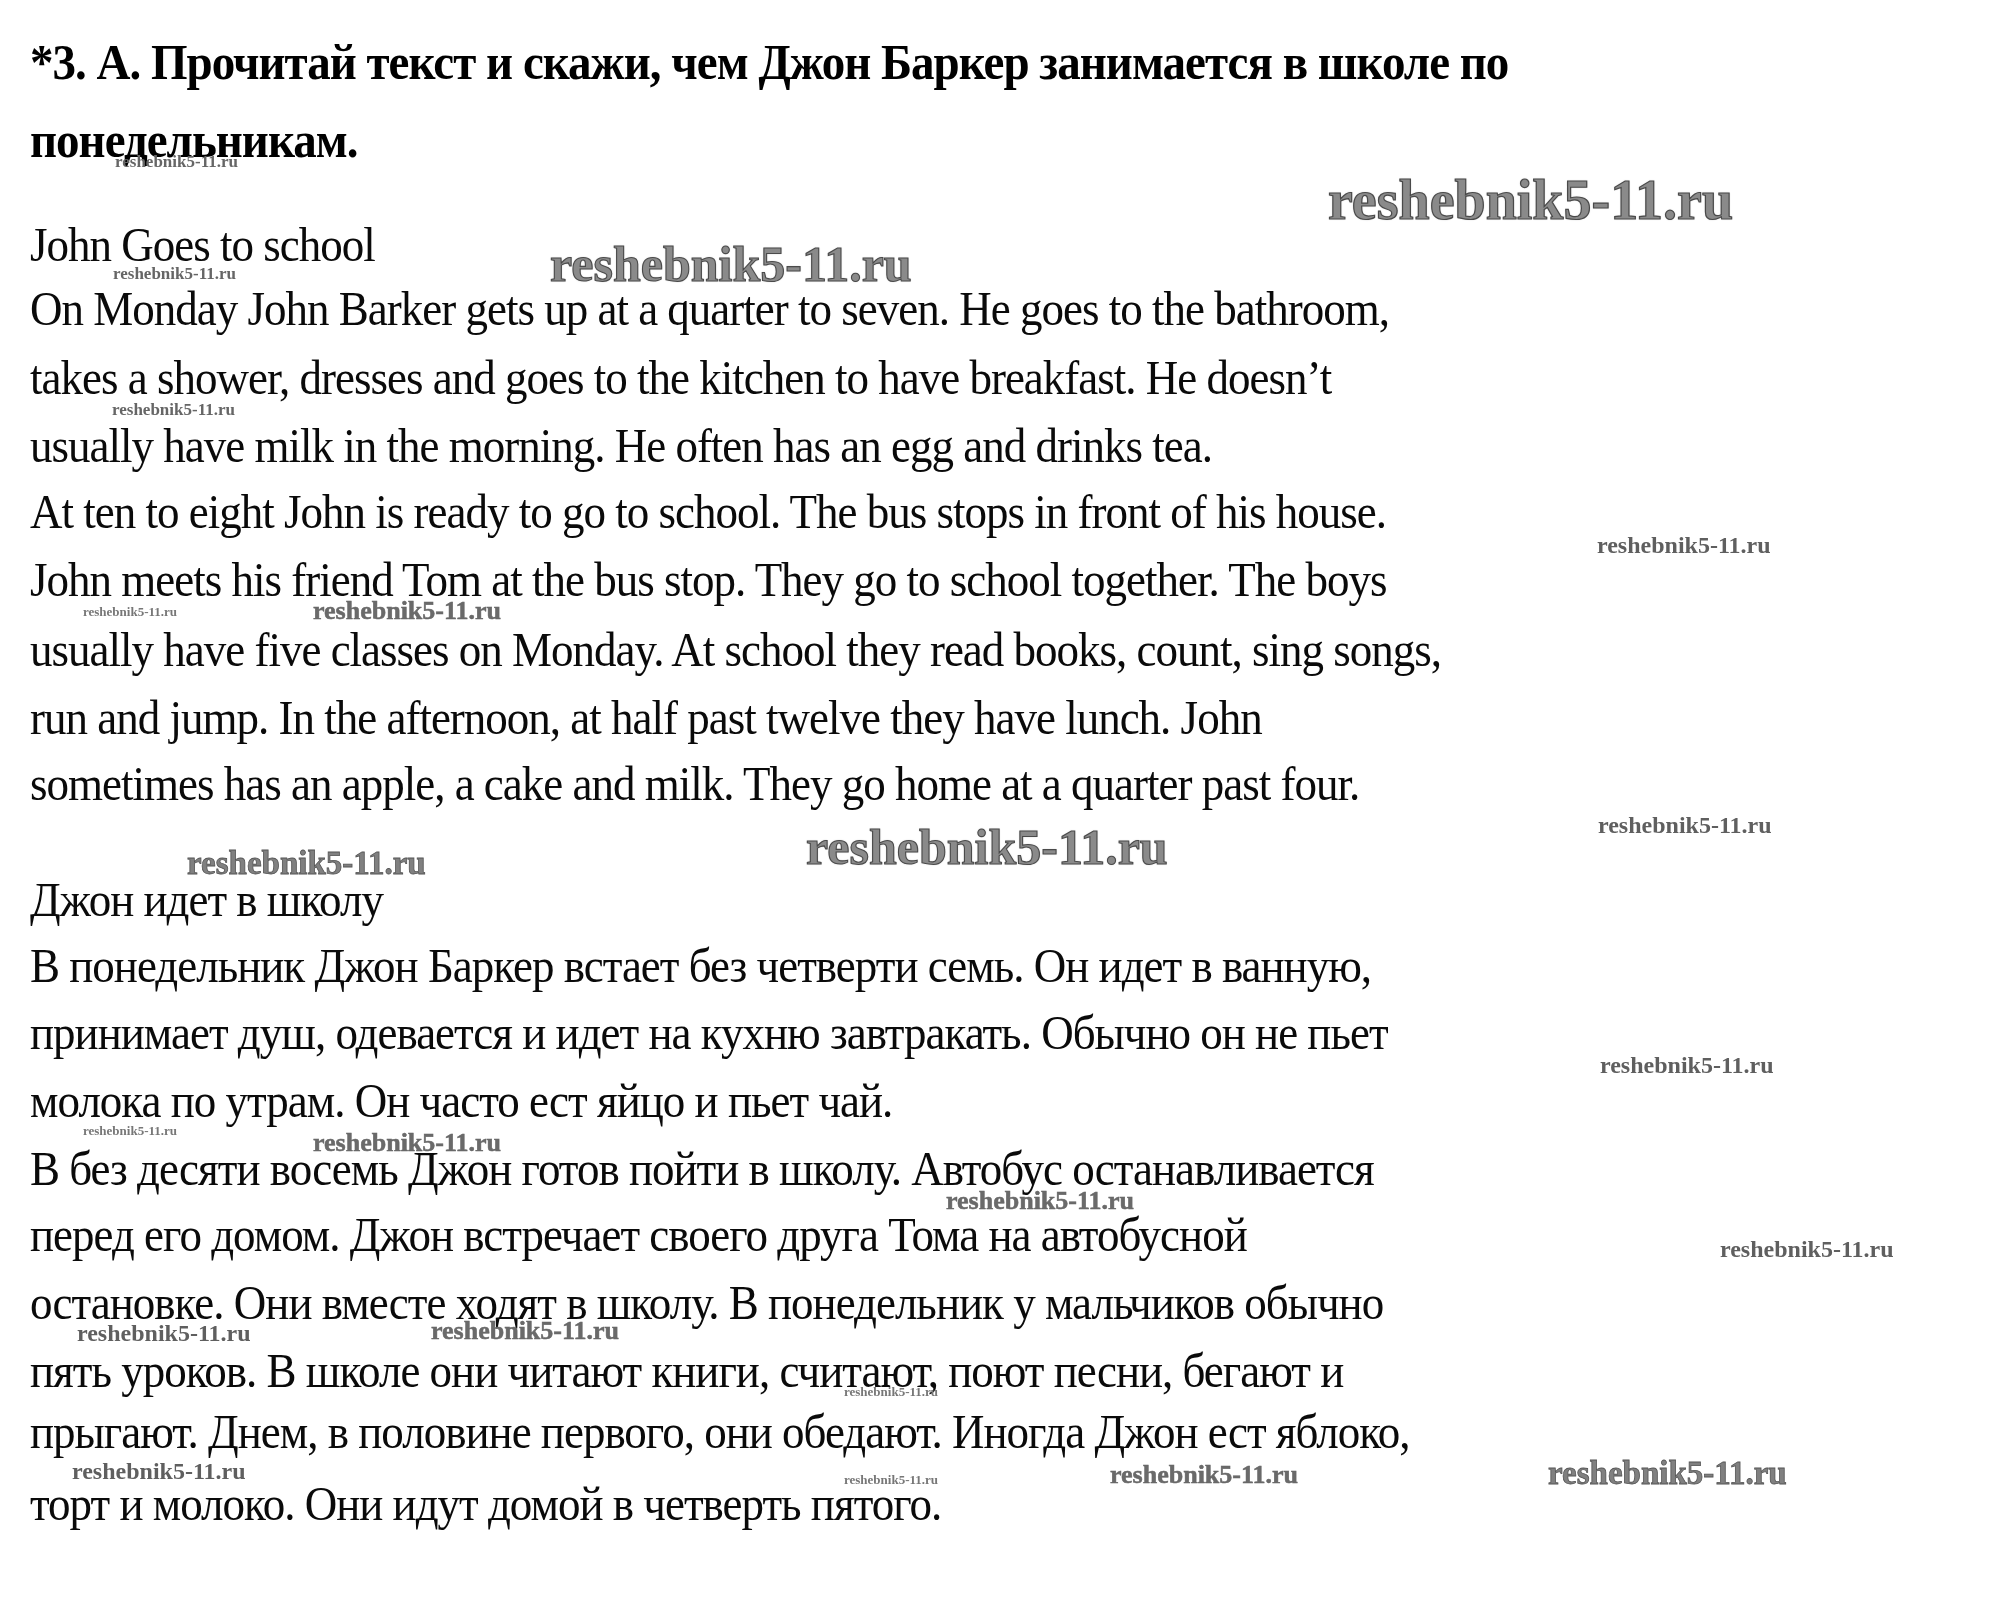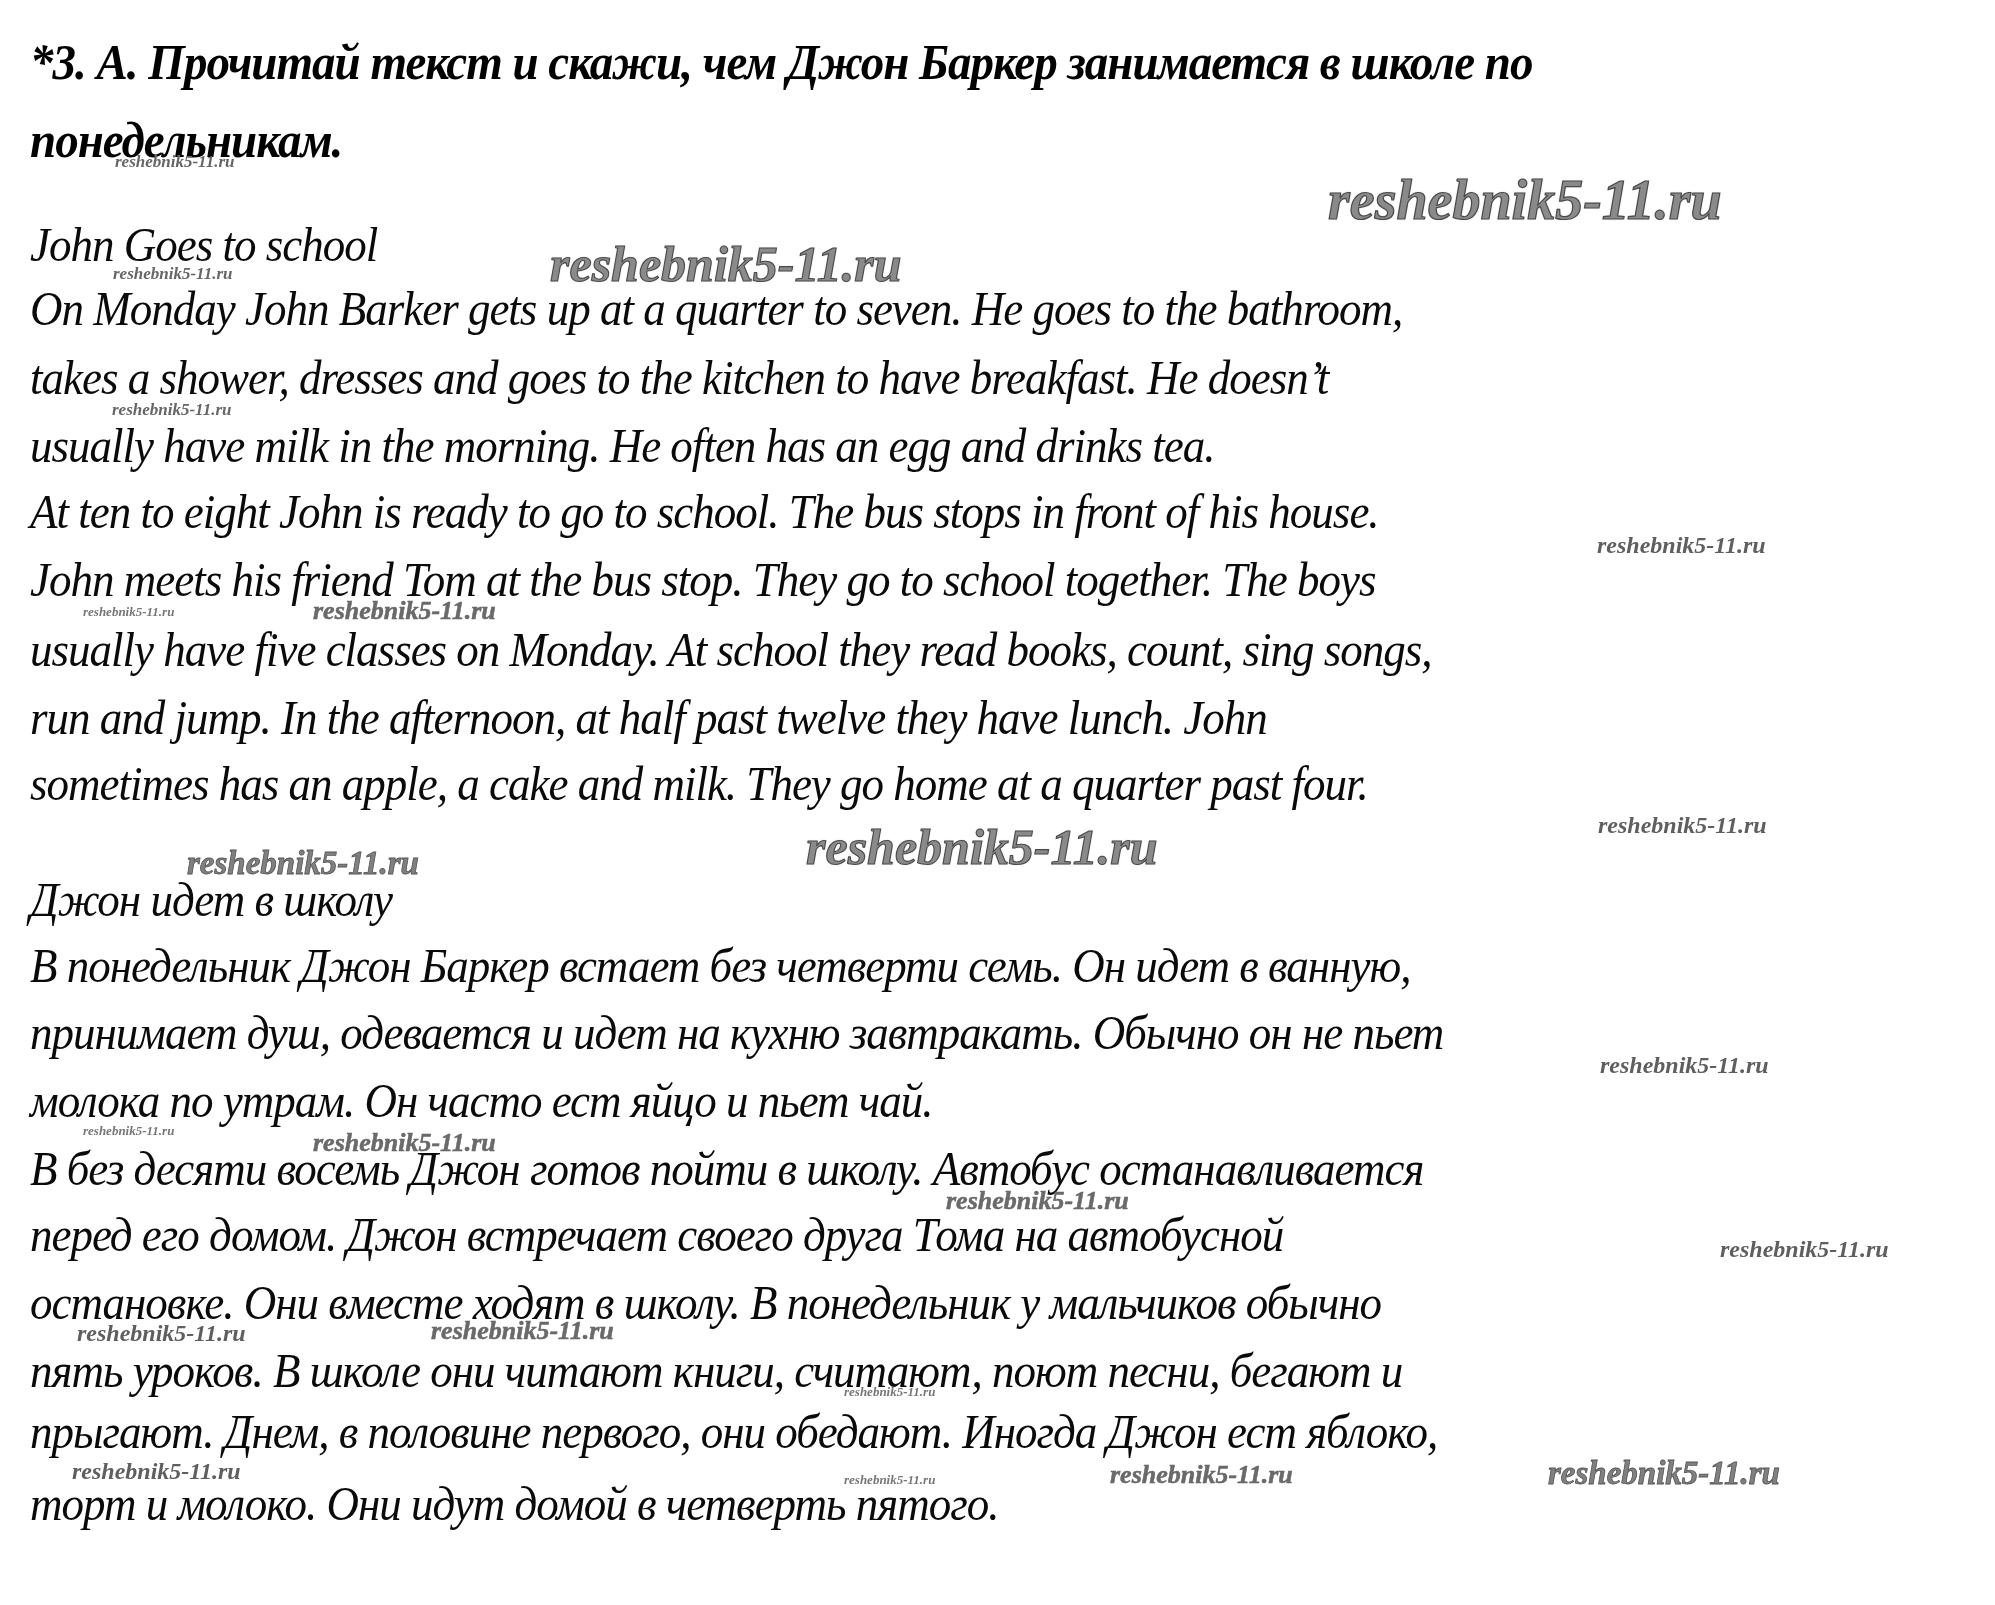--- a/index.html
+++ b/index.html
@@ -5,21 +5,20 @@
   * { margin: 0; padding: 0; box-sizing: border-box; }
   html, body { background: #ffffff; }
   .page {
     position: relative;
     width: 1972px;
     height: 1605px;
     background: #ffffff;
     overflow: hidden;
     font-family: "Liberation Serif", "DejaVu Serif", serif;
     color: #000;
-    font-style: italic;
   }
   .tline {
     position: absolute;
     left: 30px;
     white-space: nowrap;
     font-size: 45px;
     letter-spacing: -1px;
     transform: scaleY(1.06);
     transform-origin: left top;
     color: #0a0a0a;

